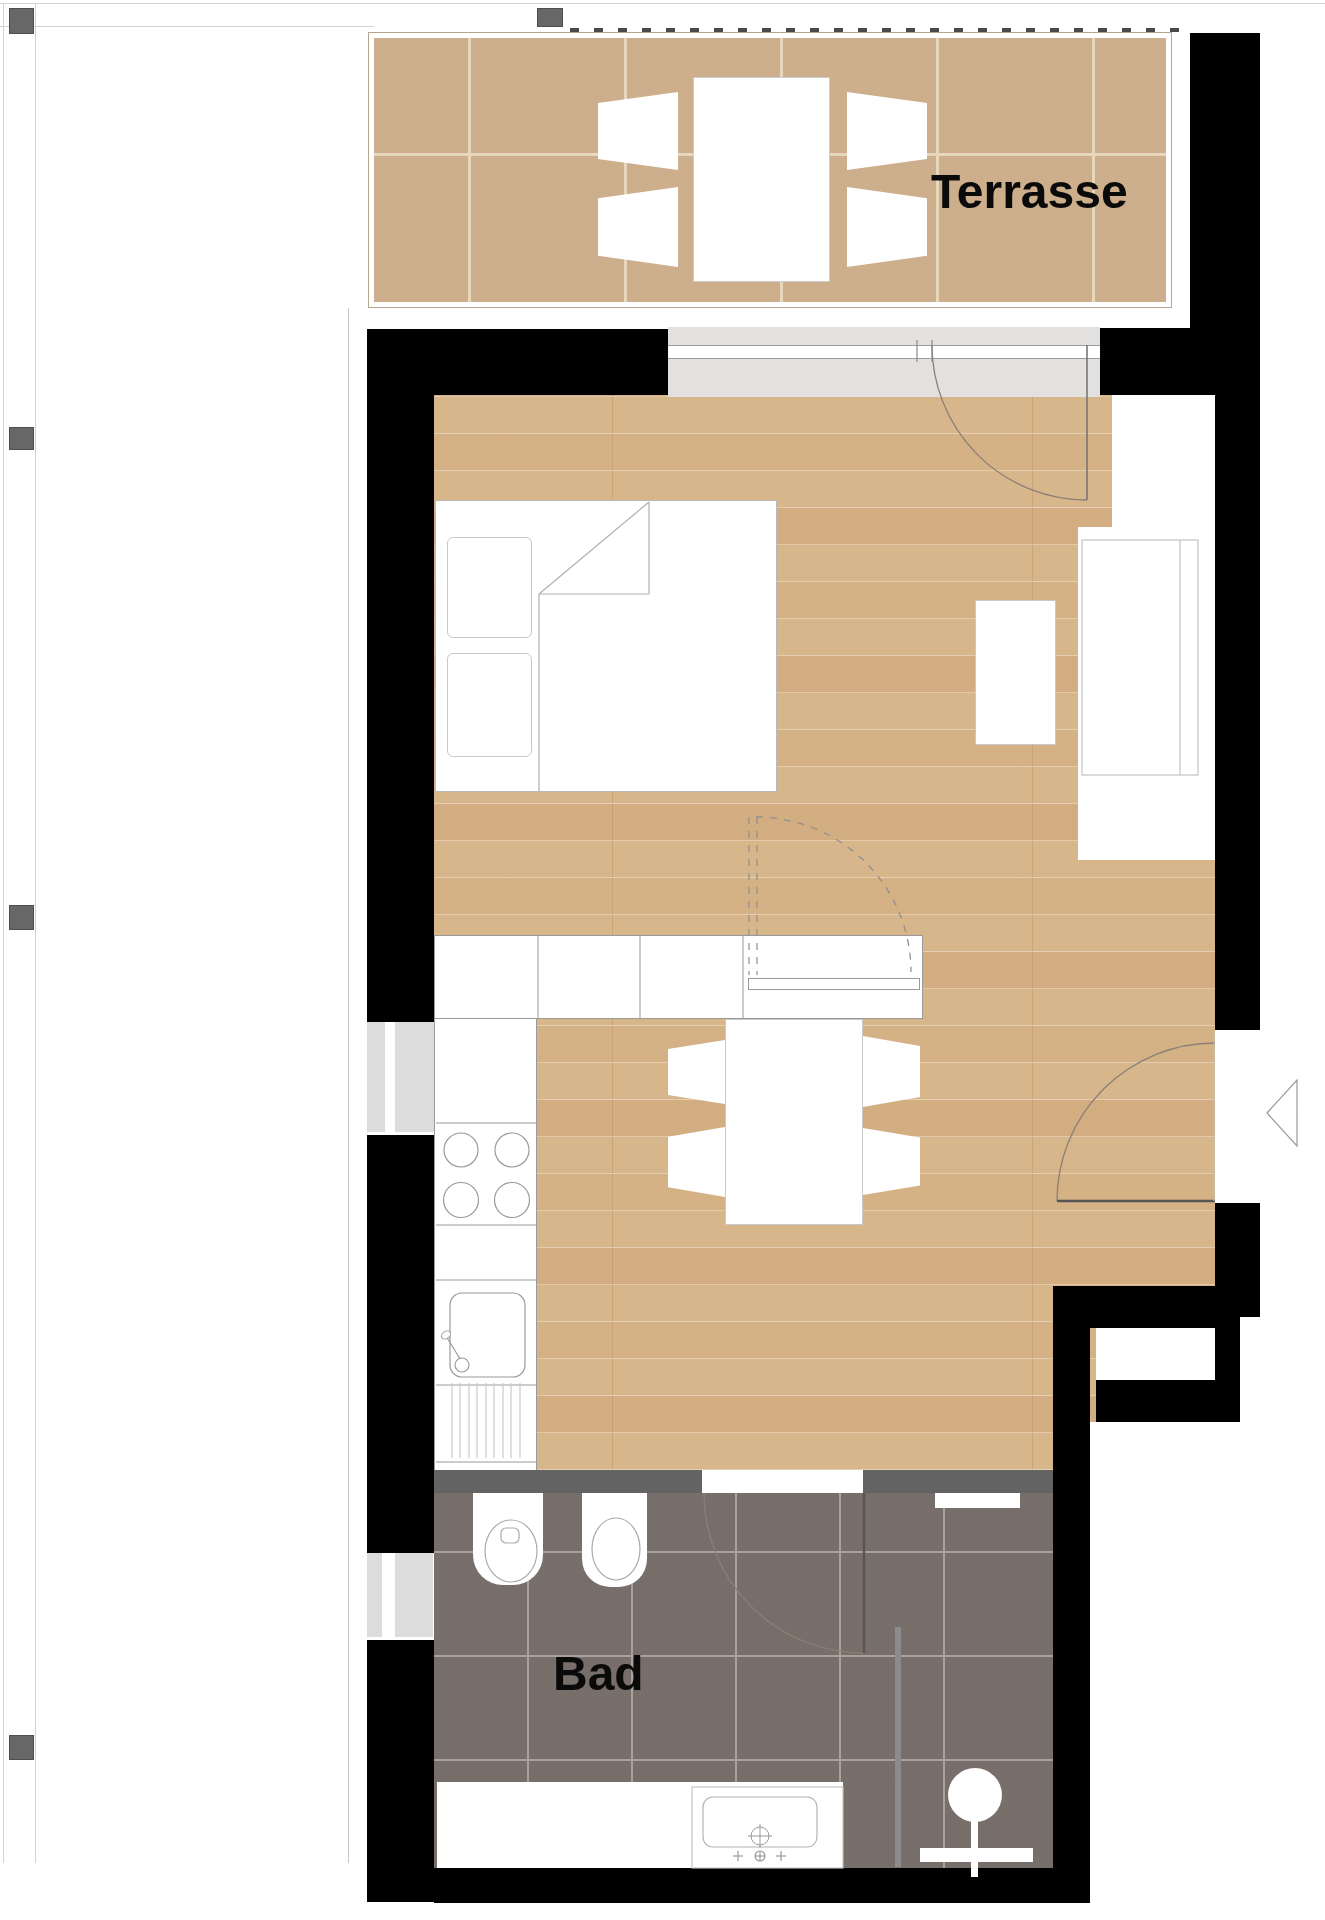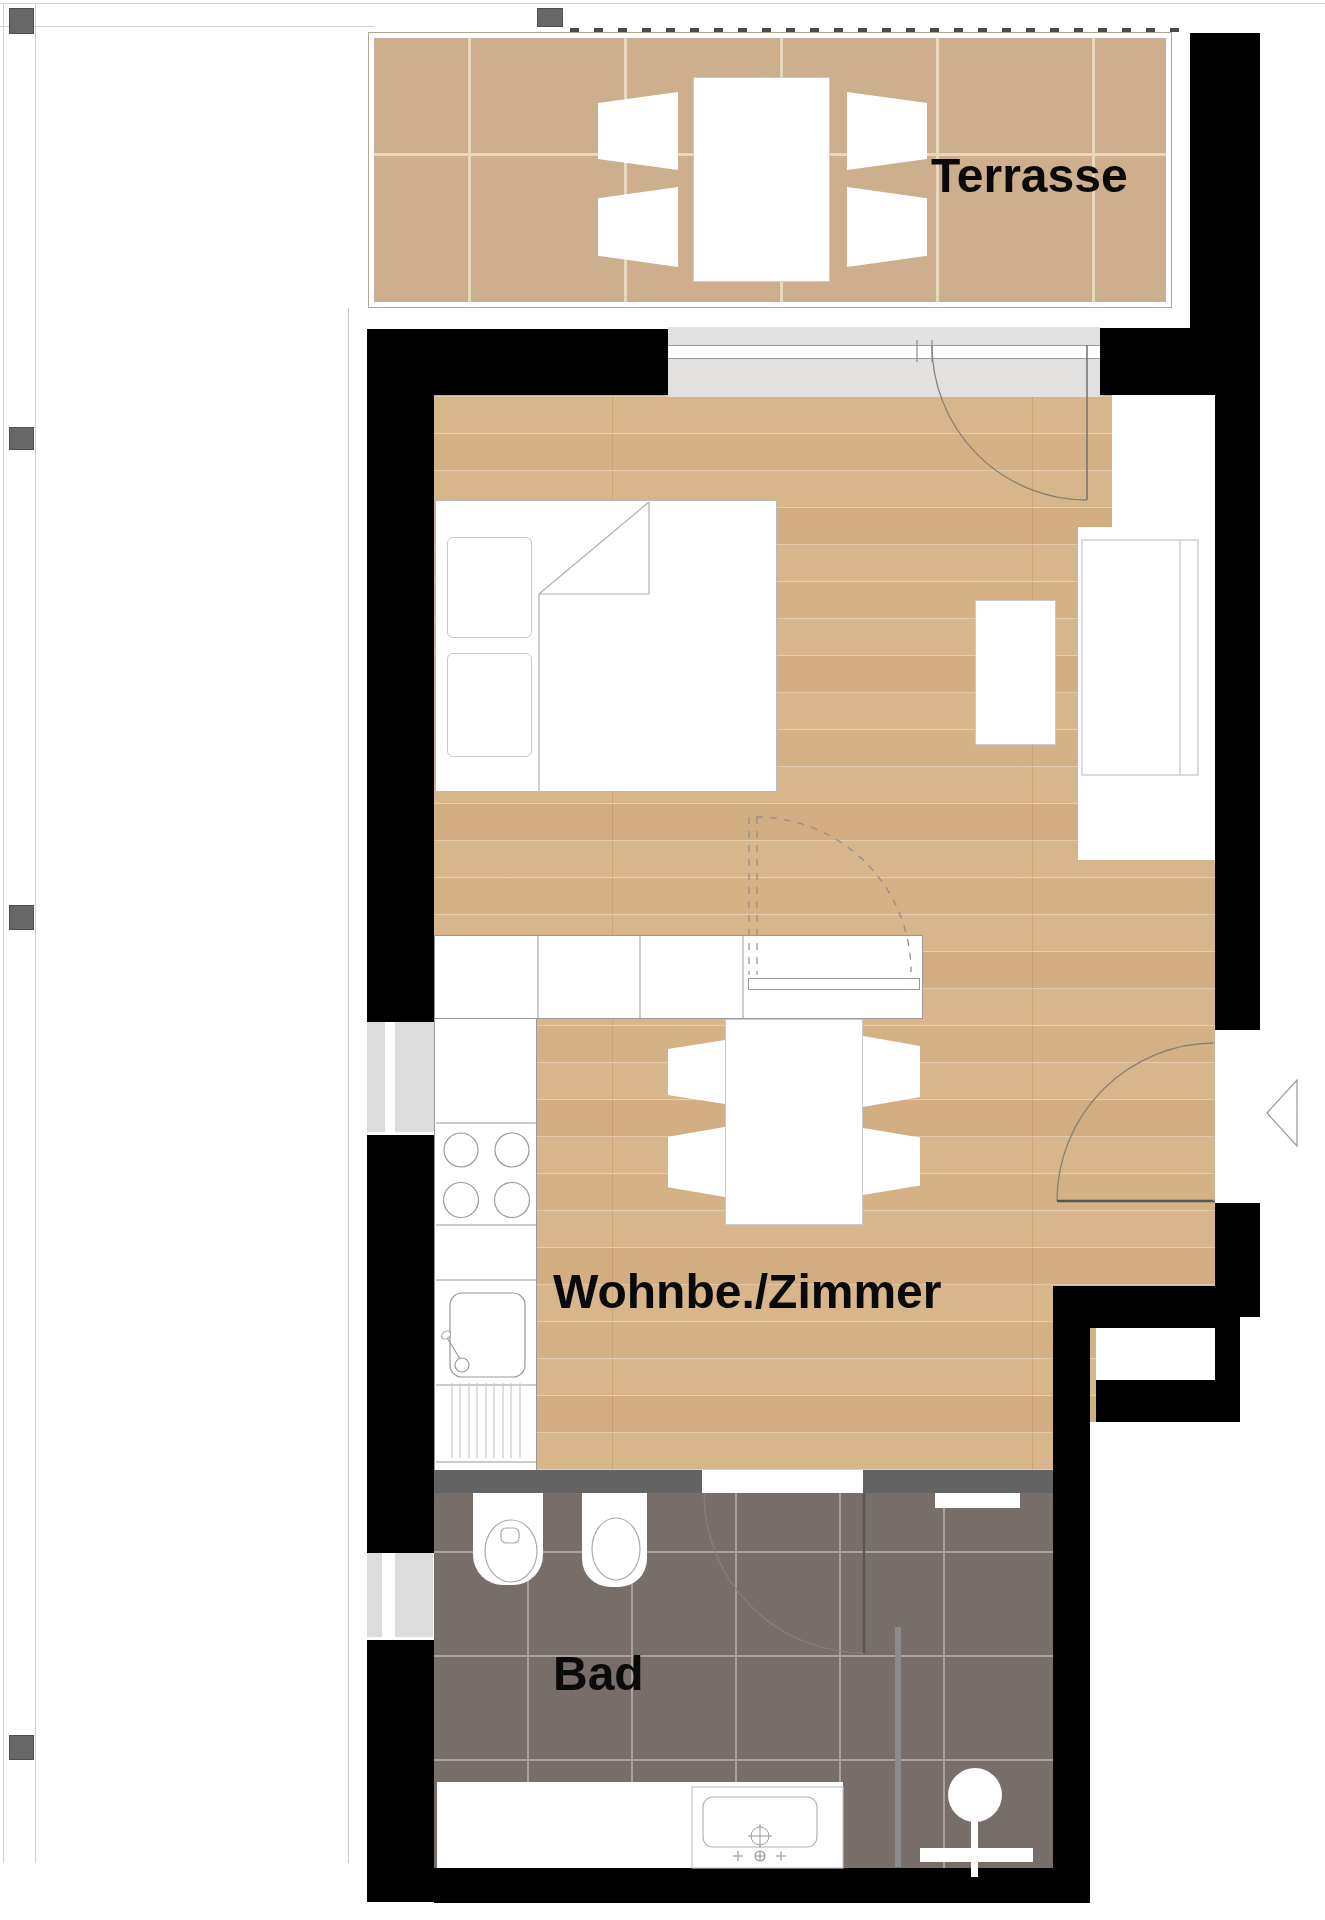--- a/index.html
+++ b/index.html
@@ -229,17 +229,16 @@
         <line x1="755" y1="1856" x2="765" y2="1856"></line>
           <line x1="760" y1="1851" x2="760" y2="1861"></line>
         <line x1="776" y1="1856" x2="786" y2="1856"></line>
           <line x1="781" y1="1851" x2="781" y2="1861"></line>
       </g>
     </g>
 
     <polygon points="1267,1113 1297,1080 1297,1146" fill="#ffffff" stroke="#999999" stroke-width="1.2"></polygon>
   </svg>
 
-  <div class="room-label" style="left:931px;top:152px;">Terrasse</div>
-  <div class="room-label" style="left:553px;top:1268px;">Wohnbe./Zimmer</div>
+  <div class="room-label" style="left:931px;top:168px;">Terrasse</div>
   <div class="room-label" style="left:553px;top:1650px;">Bad</div>
 
 </div>
 
 </body></html>

